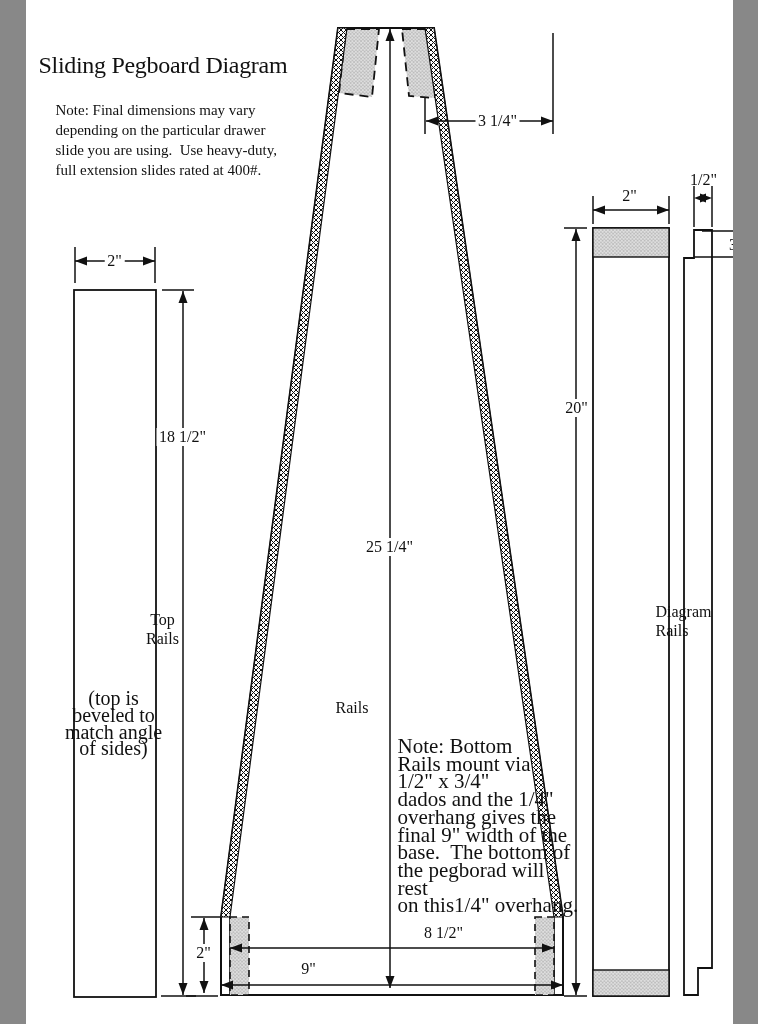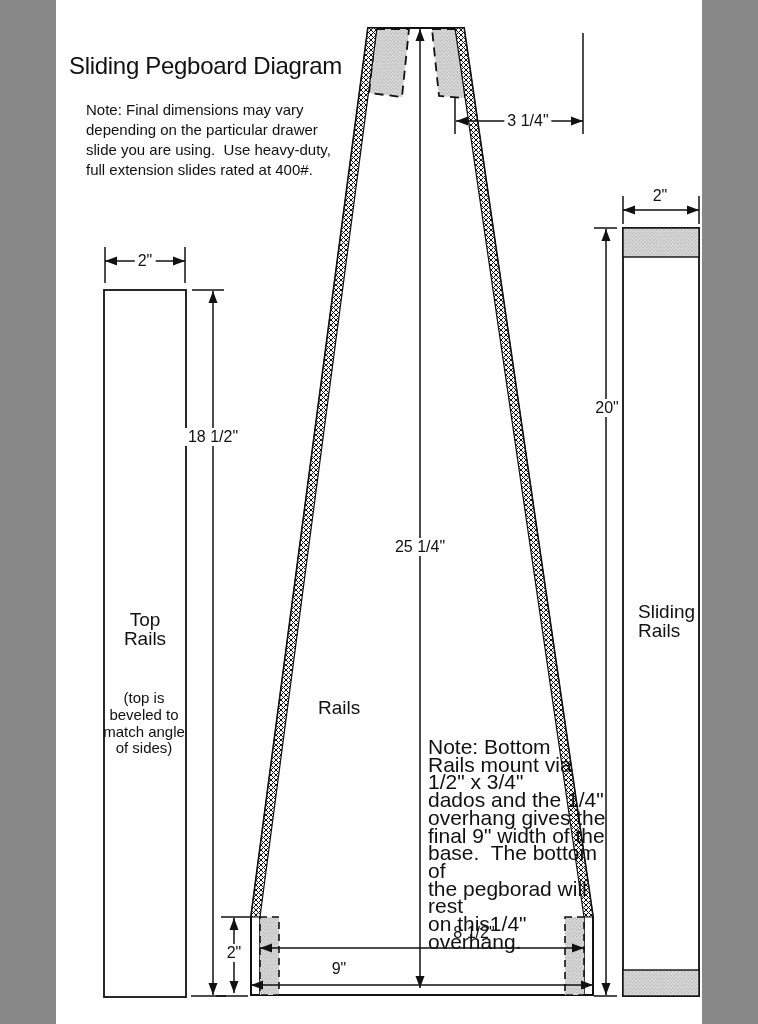--- a/index.html
+++ b/index.html
@@ -1,30 +1,30 @@
 <!DOCTYPE html>
 <html><head>
 <meta charset="utf-8">
 <style>
   html,body{margin:0;padding:0;background:#888;}
   .page{
     position:relative;
-    width:646px;height:1024px;
+    width:707px;height:1024px;
     margin:0 auto;
     background:#ffffff;
-    font-family:Liberation Sans, sans-serif;
+    font-family:Liberation Serif, serif;
     color:#111;
     overflow:hidden;
   }
   .page svg{position:absolute;left:0;top:0;}
   .txt{position:absolute;white-space:pre-wrap;color:#111;}
   .title{font-size:24px;letter-spacing:-0.3px;font-weight:400;}
   .note{font-size:15px;line-height:20px;}
   .smallnote{font-size:21px;line-height:17.7px;}
-  .plabel{font-size:19px;line-height:19px;}
+  .plabel{font-size:16px;line-height:19px;margin-left:48px;}
   .center{text-align:center;}
   .dim{
     position:absolute;
     transform:translate(-50%,-50%);
     background:#ffffff;
     padding:0 3px;
     font-size:16px;
     white-space:pre;
     line-height:18px;
     color:#111;
@@ -152,28 +152,28 @@
   <div class="txt title" style="left:13px;top:52px;">Sliding Pegboard Diagram</div>
 
   <div class="txt note" style="left:30px;top:100px;width:270px;">Note: Final dimensions may vary
 depending on the particular drawer
 slide you are using.  Use heavy-duty,
 full extension slides rated at 400#.</div>
 
   <div class="txt plabel center" style="left:48px;top:610px;width:82px;">Top
 Rails</div>
 
-  <div class="txt center" style="left:33px;top:690px;width:110px;font-size:15px;line-height:16.8px;">(top is
+  <div class="txt center" style="left:33px;top:690px;width:110px;font-size:20px;line-height:16.8px;">(top is
 beveled to
 match angle
 of sides)</div>
 
   <div class="txt plabel" style="left:262px;top:698px;">Rails</div>
 
-  <div class="txt plabel" style="left:582px;top:602px;">Sliding
+  <div class="txt plabel" style="left:582px;top:602px;">Diagram
 Rails</div>
 
   <div class="txt smallnote" style="left:372px;top:738px;width:182px;">Note: Bottom
 Rails mount via
 1/2" x 3/4"
 dados and the 1/4"
 overhang gives the
 final 9" width of the
 base.  The bottom of
 the pegborad will rest

